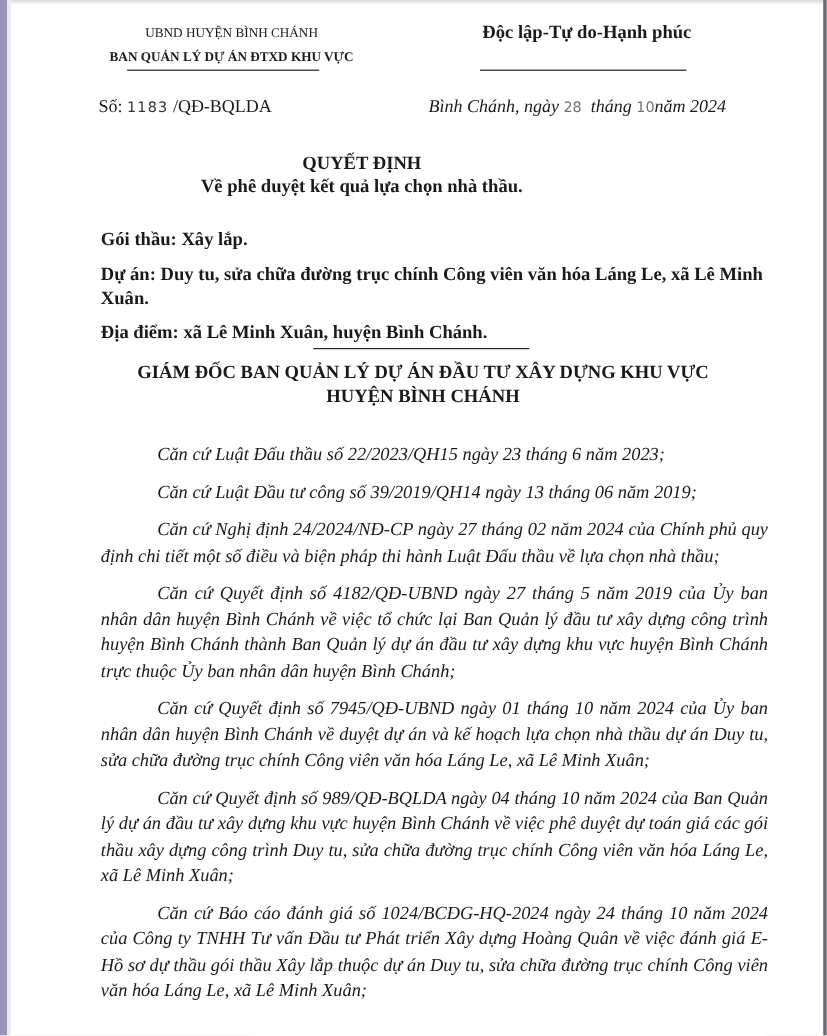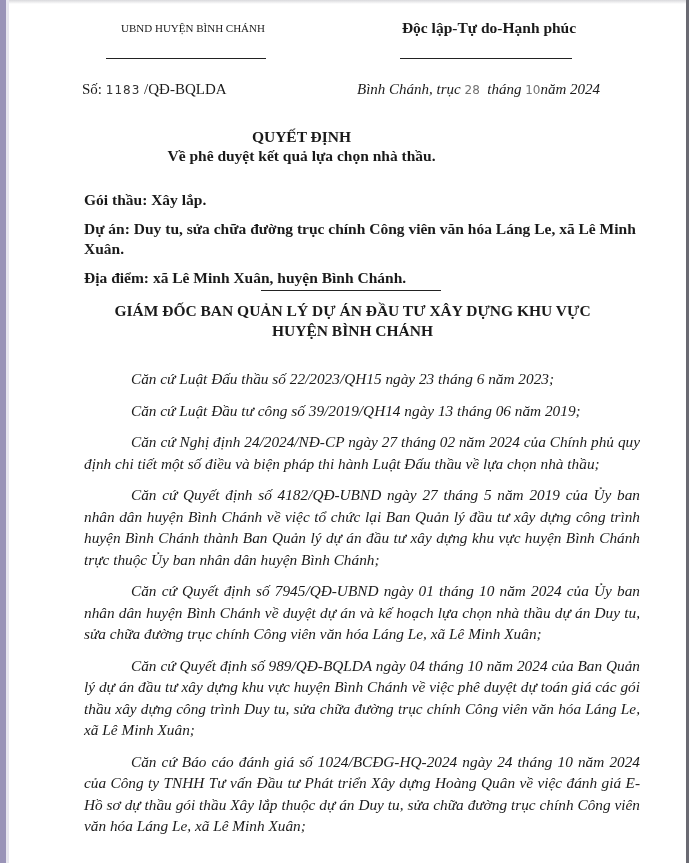--- a/index.html
+++ b/index.html
@@ -85,36 +85,37 @@
 
 <div class="left-bar"></div>
 <div class="left-bar-gap"></div>
 <div class="page"></div>
 <div class="top-shadow"></div>
 <div class="right-bar"></div>
 
 <div class="header">
   <div class="hdr-left">
     <div>UBND HUYỆN BÌNH CHÁNH</div>
+    <div style="font-weight:bold;">BAN QUẢN LÝ DỰ ÁN ĐTXD KHU VỰC</div>
   </div>
   <div class="hdr-right">
     <div>Độc lập-Tự do-Hạnh phúc</div>
   </div>
   <div class="underline-left"></div>
   <div class="underline-right"></div>
 </div>
 
 <div class="so-line">
   <span>Số:</span>
   <span class="hw">1183</span>
   <span>/QĐ-BQLDA</span>
 </div>
 
 <div class="date-line">
-  <span>Bình Chánh, trục</span>
+  <span>Bình Chánh, ngày</span>
   <span class="hw">28</span>
   &nbsp;<span>tháng</span>
   <span class="hw">10</span><span>năm 2024</span>
 </div>
 
 <div class="title-block">
   <div class="t1">QUYẾT ĐỊNH</div>
   <div class="t2">Về phê duyệt kết quả lựa chọn nhà thầu.</div>
 </div>
 

